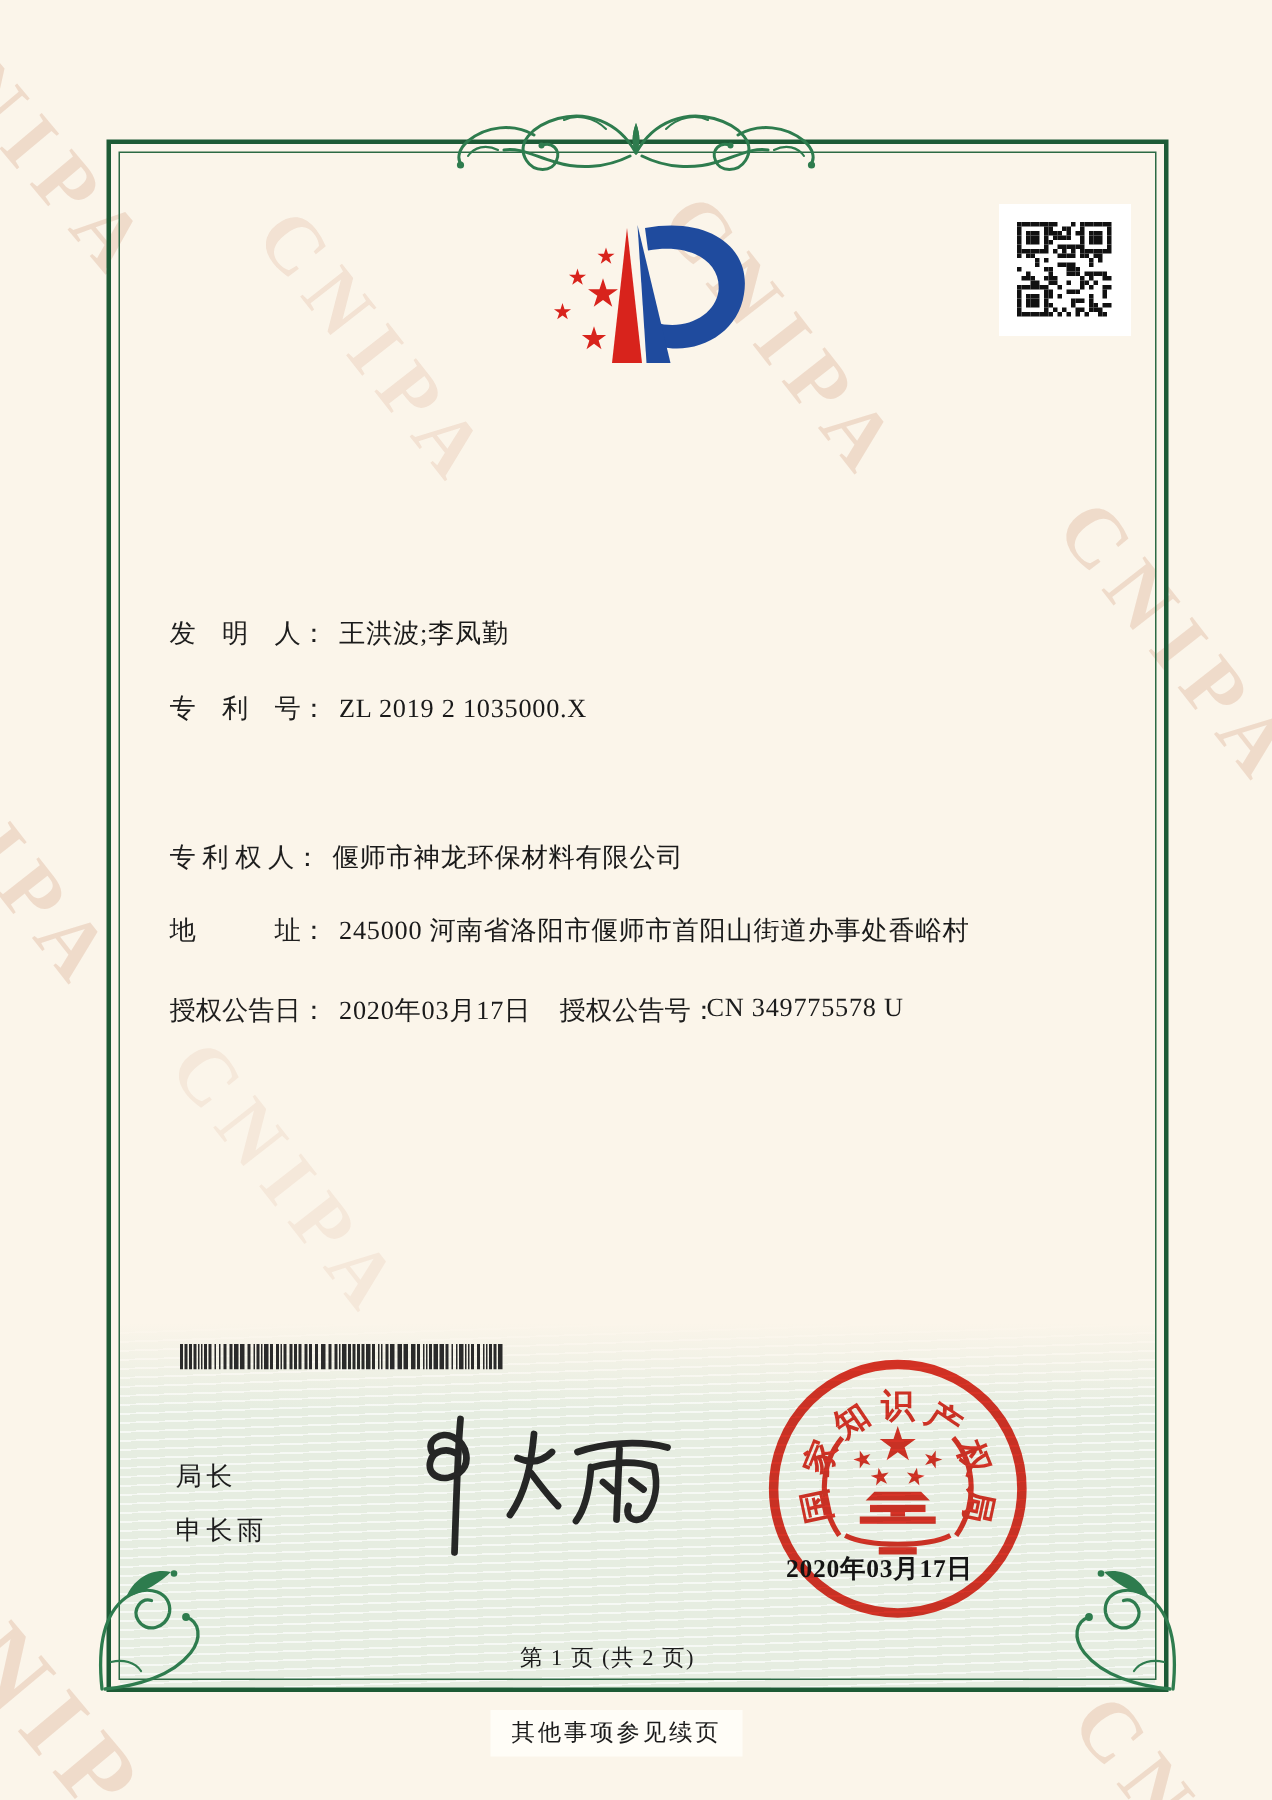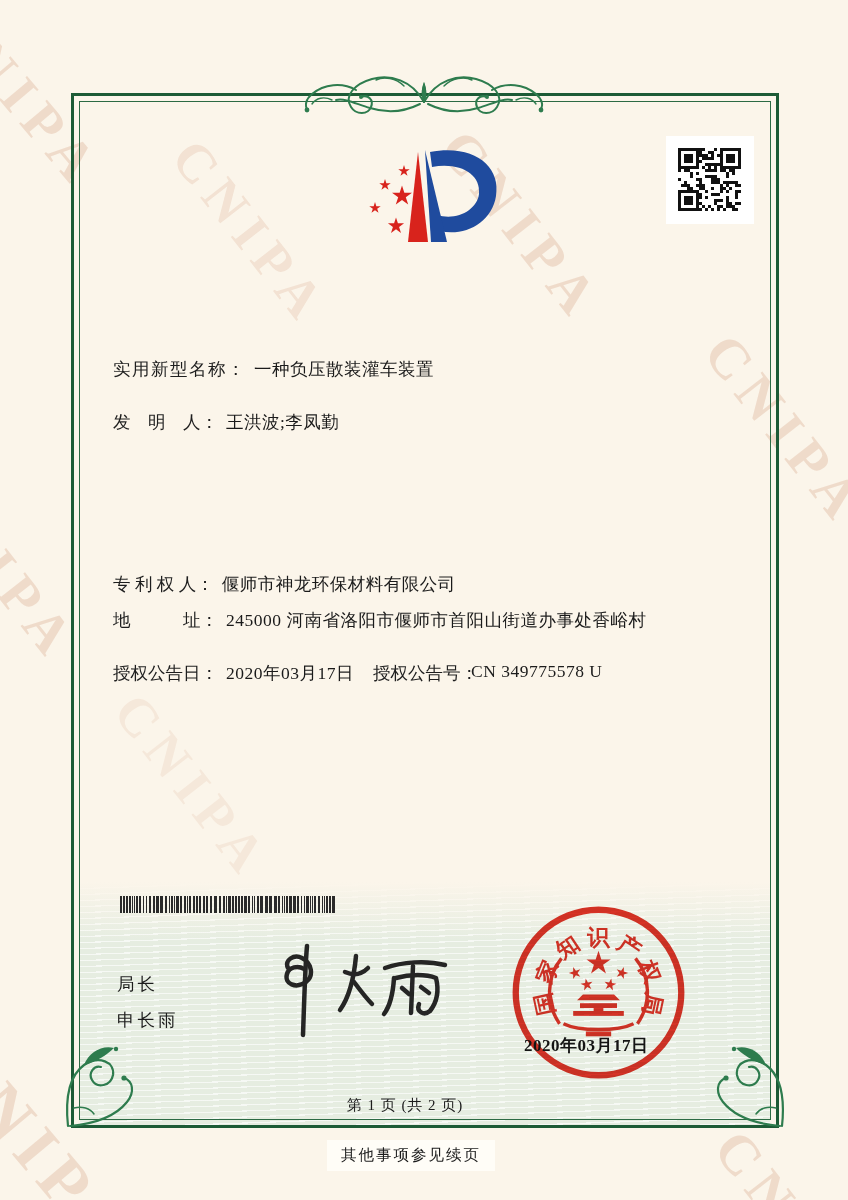--- a/index.html
+++ b/index.html
@@ -365,27 +365,27 @@
         <i style="left:27px;top:60px"></i>
         <i style="left:33px;top:60px"></i>
         <i style="left:39px;top:60px"></i>
         <i style="left:45px;top:60px"></i>
         <i style="left:54px;top:60px"></i>
         <i style="left:57px;top:60px"></i>
       </div>
   </div>
 
 
-  <div class="field-row" style="top:357px">
-    <span class="flabel lbl-wide">实用新型名称：</span><span class="fvalue">一种负压散装灌车装置</span>
-  </div>
   <div class="field-row" style="top:410px">
     <span class="flabel">发　明　人：</span><span class="fvalue">王洪波;李凤勤</span>
   </div>
-  <div class="field-row" style="top:572px">
+  <div class="field-row" style="top:460px">
+    <span class="flabel">专　利　号：</span><span class="fvalue">ZL 2019 2 1035000.X</span>
+  </div>
+  <div class="field-row" style="top:559px">
     <span class="flabel">专 利 权 人：</span><span class="fvalue">偃师市神龙环保材料有限公司</span>
   </div>
   <div class="field-row" style="top:608px">
     <span class="flabel">地　　　址：</span><span class="fvalue">245000 河南省洛阳市偃师市首阳山街道办事处香峪村</span>
   </div>
   <div class="field-row" style="top:661px">
     <span class="flabel">授权公告日：</span><span class="fvalue">2020年03月17日</span>
     <span class="flabel grant-label">授权公告号：</span>
     <span class="grant-value">CN 349775578 U</span>
   </div>

